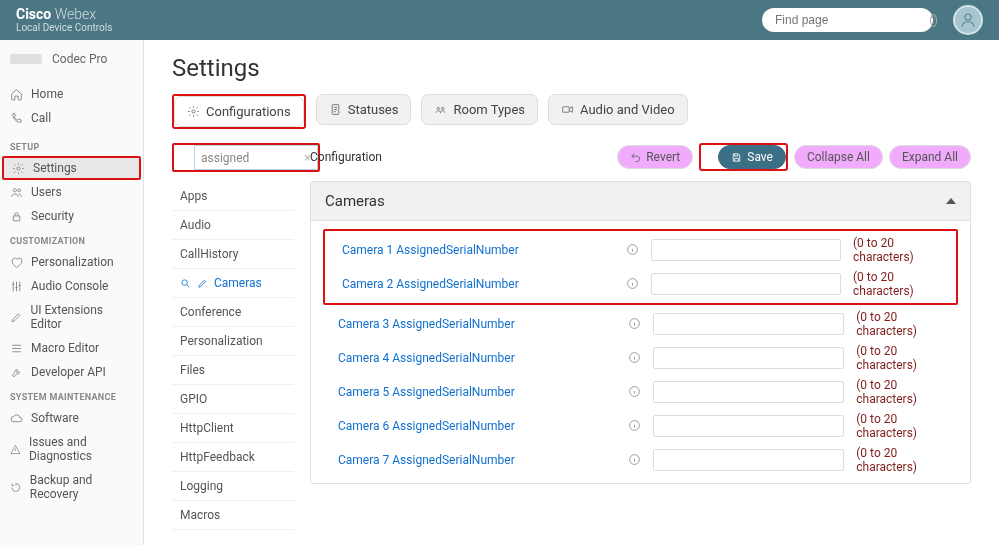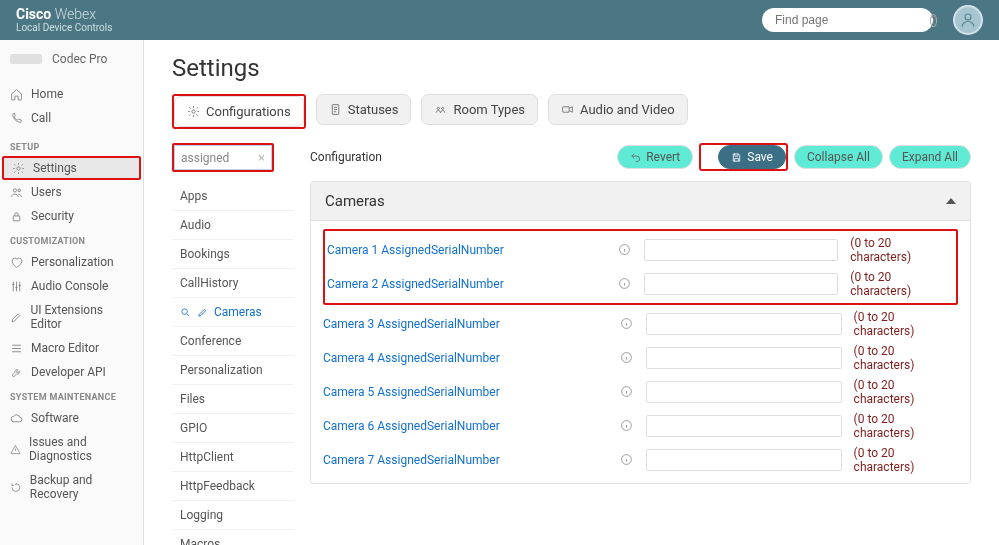--- a/index.html
+++ b/index.html
@@ -42,43 +42,43 @@
   .tabs-row { display: flex; gap: 10px; margin-bottom: 14px; align-items: flex-start; }
   .tab { background: #f1f1f1; border: 1px solid #ddd; border-radius: 7px; padding: 7px 12px; font-size: 13px; color: #444; cursor: pointer; display: flex; align-items: center; gap: 6px; }
   .tab svg { width: 13px; height: 13px; stroke: #666; fill: none; stroke-width: 1.5; }
   .tab.active { background: #fff; }
   .tab-hl { border: 2px solid #d11; border-radius: 3px; display: inline-block; padding: 0; }
   
   
   .content-row { display: flex; gap: 0; }
   .filter-col { width: 122px; }
   .filter-box-wrap { border: 2px solid #d11; border-radius: 2px; display: inline-block; }
-  .filter-box { border: 1px solid #b8d4e8; padding: 4px 6px; font-size: 12px; color: #888; width: 98px; display: flex; align-items: center; justify-content: space-between; }
+  .filter-box { border: 1px solid #b8d4e8; padding: 4px 6px; font-size: 12px; color: #888; width: 124px; display: flex; align-items: center; justify-content: space-between; margin-left: 20px; }
   .filter-box .x { color: #bbb; font-size: 13px; cursor: pointer; }
   .filter-list { margin-top: 10px; }
   .filter-item { padding: 7px 8px; font-size: 12px; color: #555; border-bottom: 1px solid #f0f0f0; cursor: pointer; }
   .filter-item.active { color: #1170cf; display: flex; align-items: center; gap: 6px; }
   .filter-item.active svg { width: 11px; height: 11px; stroke: #1170cf; fill: none; stroke-width: 1.8; }
   
   .config-col { flex: 1; margin-left: 16px; }
   .config-head { display: flex; align-items: center; margin-bottom: 10px; }
   .config-title { font-size: 12px; font-weight: 400; color: #333; }
   .config-head-spacer { flex: 1; }
   .btn-group { display: flex; gap: 6px; align-items: center; }
-  .btn { background: #5eead4; border: 1px solid #ddd; border-radius: 12px; padding: 4px 12px; font-size: 12px; color: #555; cursor: pointer; display: flex; align-items: center; gap: 5px; }
+  .btn { background: #f0abfc; border: 1px solid #ddd; border-radius: 12px; padding: 4px 12px; font-size: 12px; color: #555; cursor: pointer; display: flex; align-items: center; gap: 5px; }
   .btn svg { width: 11px; height: 11px; stroke: #666; fill: none; stroke-width: 1.8; }
   .btn.primary { background: #3b6f85; color: #fff; border-color: #3b6f85; margin-left: 17px; }
   .btn.primary svg { stroke: #fff; }
   .btn-hl { border: 2px solid #d11; border-radius: 3px; padding: 0; display: inline-block; }
   
   
   .panel { border: 1px solid #e0e0e0; border-radius: 3px; }
   .panel-head { background: #f1f1f1; padding: 10px 14px; display: flex; justify-content: space-between; align-items: center; font-size: 15px; color: #333; border-bottom: 1px solid #e0e0e0; }
   .panel-body { padding: 4px 0 6px 0; }
-  .cfg-row { display: flex; align-items: center; padding: 3px 12px; gap: 12px; }
+  .cfg-row { display: flex; align-items: center; padding: 3px 12px; gap: 12px; margin-left: 15px; }
   .cfg-label { color: #1170cf; font-size: 12px; cursor: pointer; width: 286px; }
   .cfg-info { width: 14px; height: 14px; }
   .cfg-info svg { width: 13px; height: 13px; stroke: #888; fill: none; stroke-width: 1.5; }
   .cfg-input { border: 1px solid #ddd; border-radius: 2px; height: 22px; width: 196px; padding: 0 6px; font-size: 12px; }
   .cfg-hint { font-size: 12px; color: #7f1d1d; margin-left: auto; }
   .rows-hl { border: 2px solid #d11; border-radius: 2px; margin: 4px 12px 2px 12px; padding: 2px 0; }
   .rows-hl .cfg-row { padding-left: 2px; padding-right: 2px; }
   .rows-hl .cfg-label { width: 282px; }
   
   
@@ -253,21 +253,20 @@
       <div class="filter-col">
         <span class="filter-box-wrap">
           <div class="filter-box">
             <span>assigned</span>
             <span class="x">×</span>
           </div>
         </span>
         <div class="filter-list">
           <div class="filter-item">Apps</div>
           <div class="filter-item">Audio</div>
-          <div class="filter-item">Bookings</div>
           <div class="filter-item">CallHistory</div>
           <div class="filter-item active">
             <svg viewBox="0 0 24 24">
                 <circle cx="10" cy="10" r="6"></circle>
                 <path d="M20 20l-5-5"></path>
               </svg>
             <svg viewBox="0 0 24 24">
                 <path d="M4 20l4-1 11-11-3-3L5 16z"></path>
               </svg>
             <span>Cameras</span>

